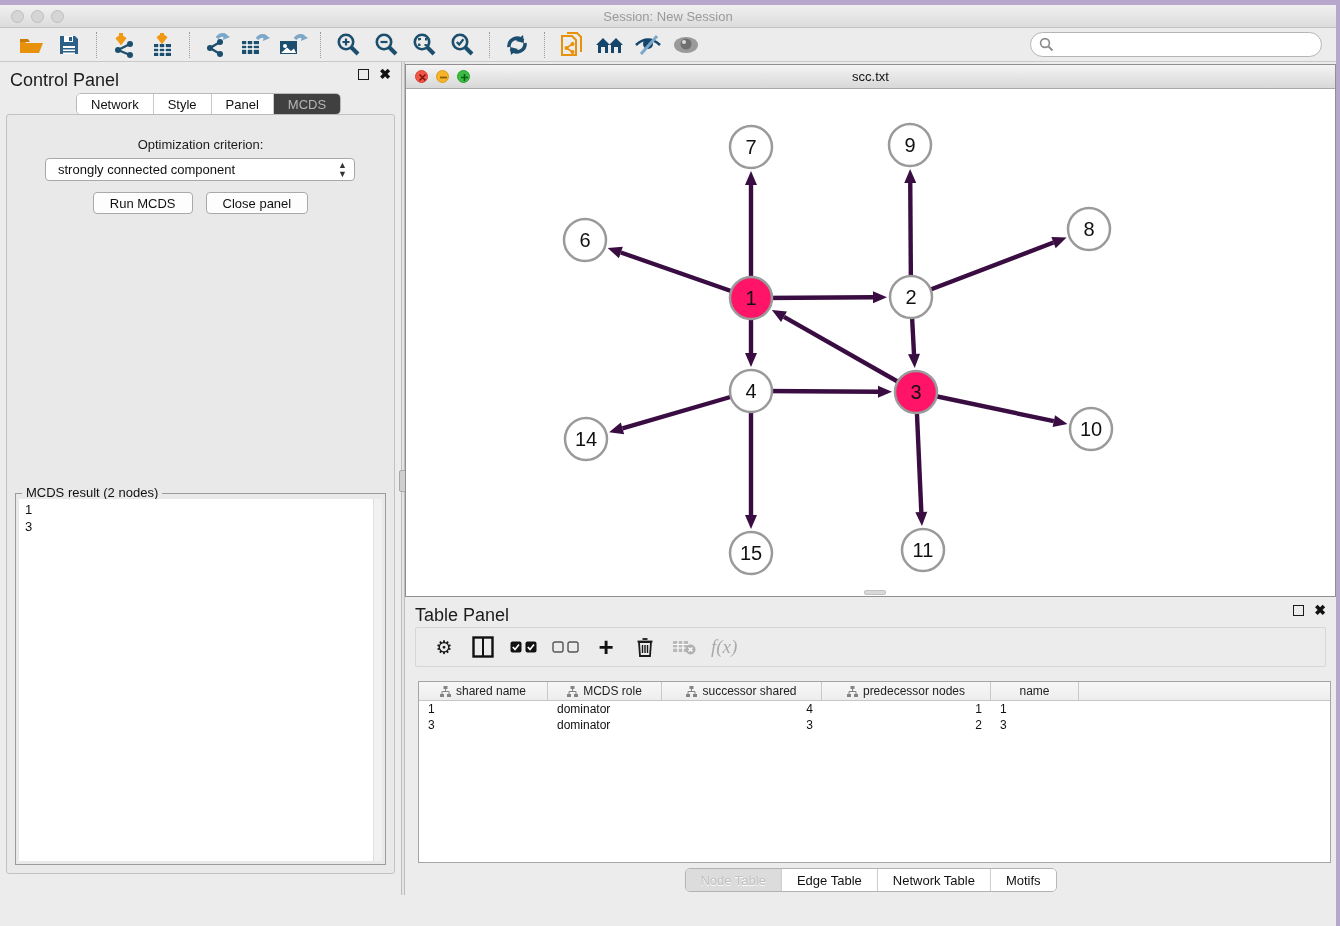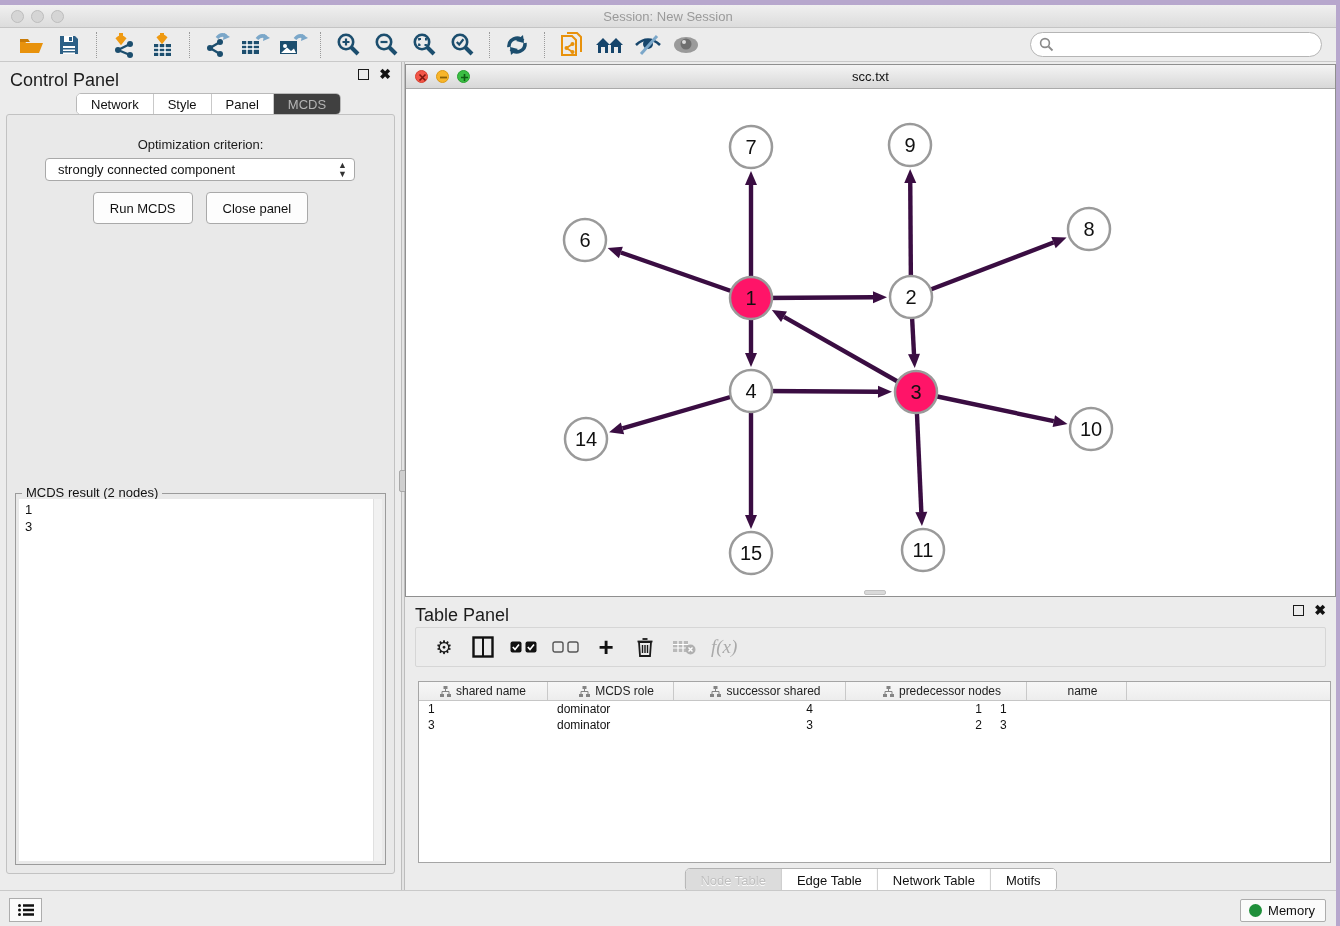--- a/index.html
+++ b/index.html
@@ -44,21 +44,21 @@
   .cp-tab.disabled-selected { background:#404040; color:#b4b4b4; }
   .cp-content { position:absolute; left:6px; top:52px; width:389px; height:760px;
     background:#e9e9e9; border:1px solid #c2c2c2; border-radius:3px; }
   .opt-label { position:absolute; width:100%; text-align:center; top:22px; font-size:13px; color:#1b1b1b; }
   .combo { position:absolute; left:38px; top:43px; width:310px; height:23px; background:#fff;
     border:1px solid #a9a9a9; border-radius:4px; font-size:13px; color:#111;
     display:flex; align-items:center; padding-left:12px; }
   .combo-stepper { position:absolute; right:7px; top:2px; display:flex; flex-direction:column; line-height:8px; }
   .combo-stepper span { font-size:9px; color:#333; height:9px; }
   .btn-row { position:absolute; top:77px; width:100%; display:flex; justify-content:center; gap:13px; }
-  .push-btn { height:32px; padding:0 16px; background:#fdfdfd; border:1px solid #a9a9a9;
+  .push-btn { height:22px; padding:0 16px; background:#fdfdfd; border:1px solid #a9a9a9;
     border-radius:4px; font-size:13px; color:#111; display:flex; align-items:center; }
   .result-group { position:absolute; left:8px; top:378px; width:371px; height:372px;
     border:1px solid #9b9b9b; }
   .result-legend { position:absolute; left:6px; top:-9px; background:#e9e9e9; padding:0 4px;
     font-size:13px; color:#111; }
   .result-text { position:absolute; left:3px; top:5px; right:12px; bottom:3px; background:#fff;
     font-size:13px; color:#111; padding:2px 0 0 6px; line-height:17px; white-space:pre; }
   .result-scroll { position:absolute; right:3px; top:5px; width:9px; bottom:3px; background:#f1f1f1;
     border-left:1px solid #e0e0e0; }
 
@@ -88,21 +88,21 @@
   .tp-toolbar { position:absolute; left:10px; right:10px; top:26px; height:40px;
     border:1px solid #d6d6d6; border-radius:2px; background:#ececec;
     display:flex; align-items:center; gap:15px; padding-left:16px; }
   .tp-icon { display:flex; align-items:center; justify-content:center; min-width:24px; height:26px; }
   .gear-glyph { font-family:"DejaVu Sans",sans-serif; font-size:19px; color:#1a1a1a; line-height:22px; }
   .plus-glyph { font-size:26px; font-weight:bold; color:#111; line-height:22px; }
   .fx-glyph { font-family:"Liberation Serif",serif; font-style:italic; font-size:19px; color:#aaa; }
   .tbl { position:absolute; left:13px; top:80px; width:913px; height:182px; background:#fff;
     border:1px solid #a5a5a5; }
   .tbl-header { display:flex; height:19px; background:linear-gradient(#f7f7f7,#ededed);
-    border-bottom:1px solid #c6c6c6;gap:12px; }
+    border-bottom:1px solid #c6c6c6; }
   .tbl-hcell { display:flex; align-items:center; justify-content:center; gap:5px;
     font-size:12px; color:#222; border-right:1px solid #c9c9c9; }
   .tbl-row { display:flex; height:16px; font-size:12px; color:#111; }
   .tbl-cell { padding:1px 9px 0 9px; overflow:hidden; white-space:nowrap; }
   .align-r { text-align:right; }
   .tp-tabs { position:absolute; left:50%; transform:translateX(-50%); top:267px; height:24px;
     display:flex; border:1px solid #b2b2b2; border-radius:5px; overflow:hidden; background:#fff; }
   .tp-tab { padding:0 15px; font-size:13px; line-height:23px; color:#111; background:#fff;
     border-right:1px solid #c9c9c9; }
   .tp-tab:last-child { border-right:none; }
@@ -514,30 +514,16 @@
           </div>
       </div>
       <div class="tp-tabs" id="tp-tabs">
           <div class="tp-tab disabled-selected">Node Table</div>
           <div class="tp-tab">Edge Table</div>
           <div class="tp-tab">Network Table</div>
           <div class="tp-tab">Motifs</div>
         </div>
     </div>
 
-    <div class="statusbar">
-      <div class="status-left-btn">
-        <svg width="18" height="14">
-            <circle cx="2.5" cy="2.5" r="1.5" fill="#111"></circle>
-            <circle cx="2.5" cy="7" r="1.5" fill="#111"></circle>
-            <circle cx="2.5" cy="11.5" r="1.5" fill="#111"></circle>
-            <path d="M6 2.5 H17 M6 7 H17 M6 11.5 H17" stroke="#111" stroke-width="2.4"></path>
-          </svg>
-      </div>
-      <div class="memory-btn">
-        <span class="memory-dot"></span>
-        <span>Memory</span>
-      </div>
-    </div>
 
   </div>
   <div class="desktop-strip-right"></div>
 </div>
 
 </body></html>

